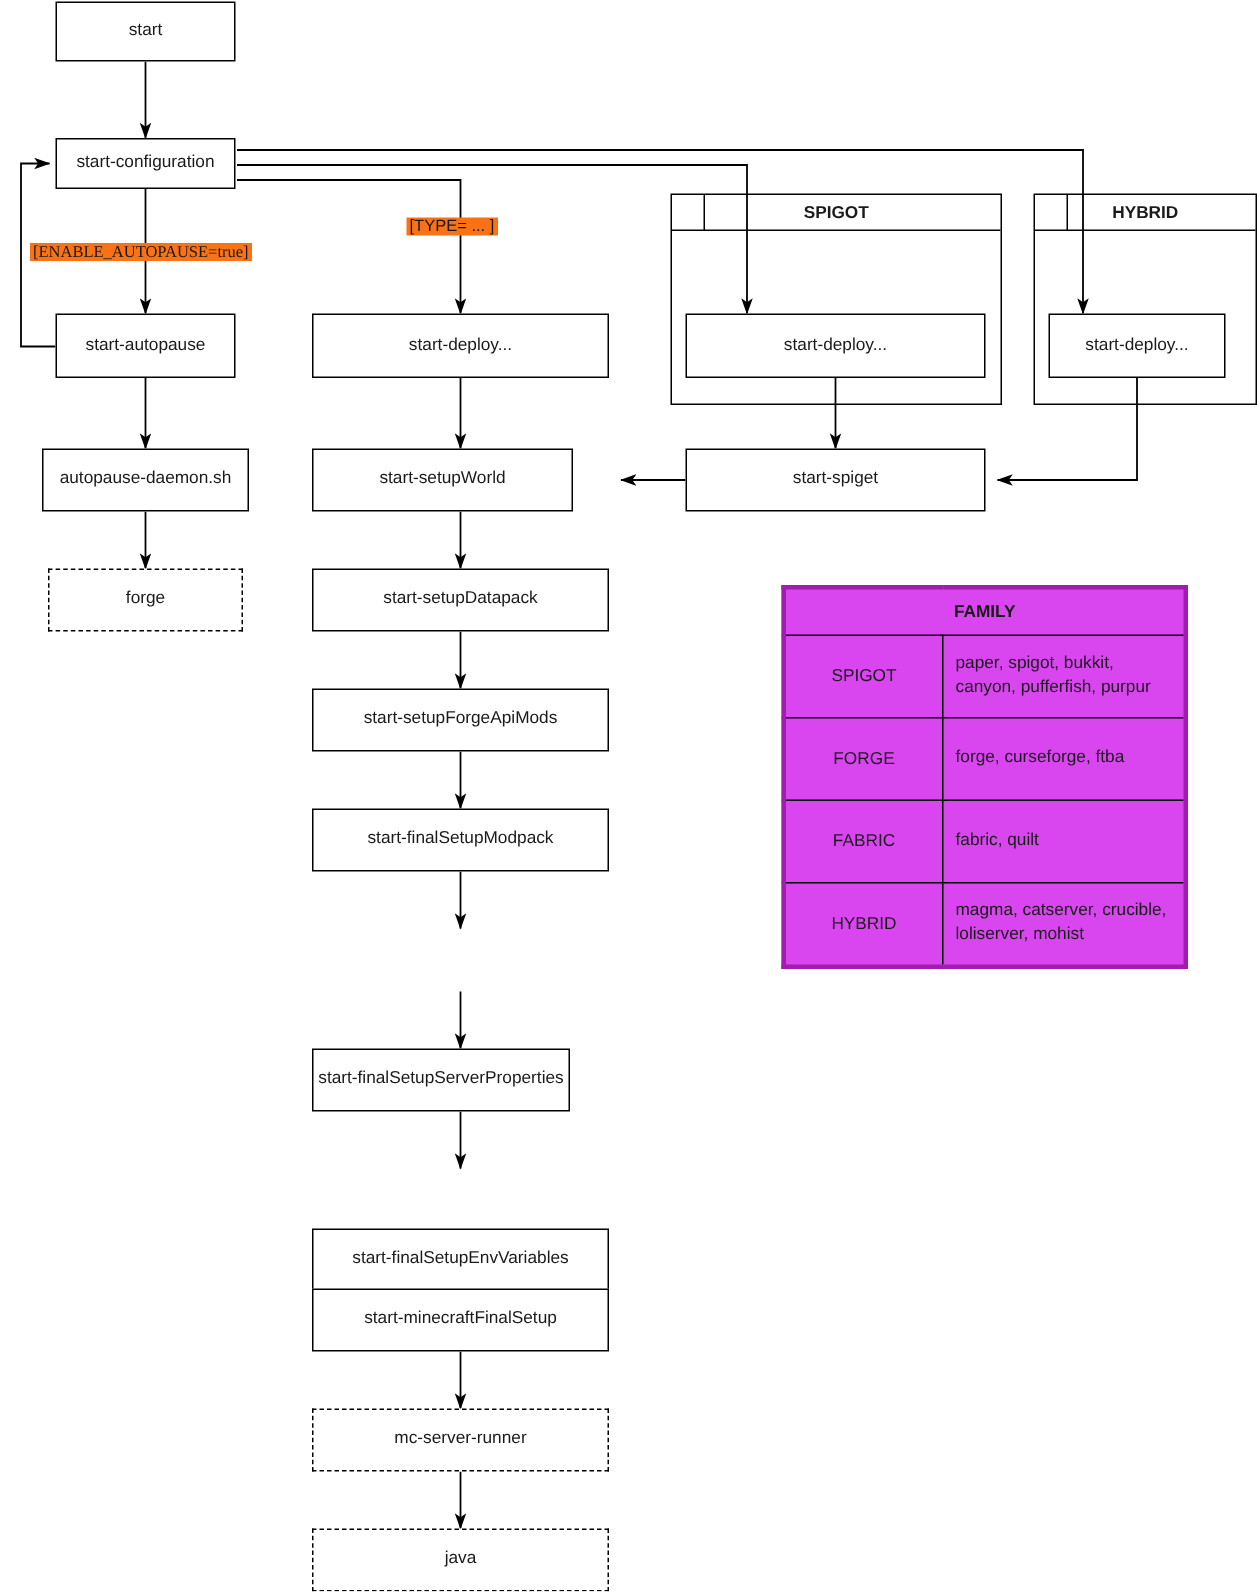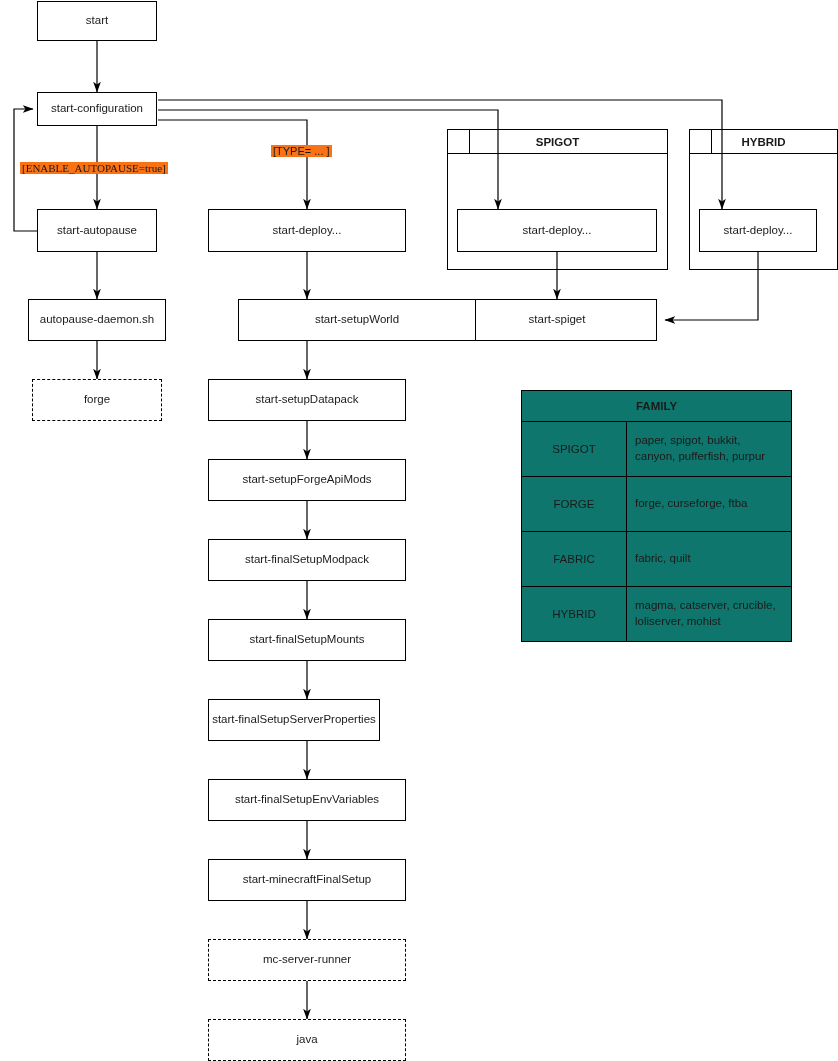--- a/index.html
+++ b/index.html
@@ -79,22 +79,22 @@
     font-size: 11px;
     color: #1a1a1a;
     white-space: nowrap;
     z-index: 4;
     background: #f97316;
     padding: 0 2px;
   }
   .legend {
     position: absolute;
     box-sizing: border-box;
-    border: 1px solid #a21caf;
-    background: #0f766e;
+    border: 3px solid #a21caf;
+    background: #d946ef;
     z-index: 3;
     border-collapse: collapse;
   }
   table.legend {
     border-spacing: 0;
   }
   table.legend th,
   table.legend td {
     border: 1px solid #000000;
     font-size: 11.5px;
@@ -189,33 +189,32 @@
   <div class="node dashed" style="left:32px; top:379px; width:130px; height:42px;">forge</div>
 
   <div class="node" style="left:208px; top:209px; width:198px; height:43px;">start-deploy...</div>
 
   <div class="node" style="left:457px; top:209px; width:200px; height:43px;">start-deploy...</div>
 
   <div class="node" style="left:699px; top:209px; width:118px; height:43px;">start-deploy...</div>
 
   <div class="node" style="left:457px; top:299px; width:200px; height:42px;">start-spiget</div>
 
-  <div class="node" style="left:208px; top:299px; width:238px; height:42px;margin-left:30px;">start-setupWorld</div>
+  <div class="node" style="left:208px; top:299px; width:174px; height:42px;">start-setupWorld</div>
 
   <div class="node" style="left:208px; top:379px; width:198px; height:42px;">start-setupDatapack</div>
 
   <div class="node" style="left:208px; top:459px; width:198px; height:42px;">start-setupForgeApiMods</div>
 
   <div class="node" style="left:208px; top:539px; width:198px; height:42px;">start-finalSetupModpack</div>
 
-  <div class="node" style="left:208px; top:619px; width:198px; height:42px;">start-finalSetupMounts</div>
 
   <div class="node" style="left:208px; top:699px; width:172px; height:42px;">start-finalSetupServerProperties</div>
 
-  <div class="node" style="left:208px; top:779px; width:198px; height:42px;">start-finalSetupEnvVariables</div>
+  <div class="node" style="left:208px; top:819px; width:198px; height:42px;">start-finalSetupEnvVariables</div>
 
   <div class="node" style="left:208px; top:859px; width:198px; height:42px;">start-minecraftFinalSetup</div>
 
   <div class="node dashed" style="left:208px; top:939px; width:198px; height:42px;">mc-server-runner</div>
 
   <div class="node dashed" style="left:208px; top:1019px; width:198px; height:42px;">java</div>
 
   <div class="edge-label" style="left:20px; top:162px;font-family:Liberation Serif, serif;">[ENABLE_AUTOPAUSE=true]</div>
 
   <div class="edge-label" style="left:271px; top:145px;">[TYPE= ... ]</div>

